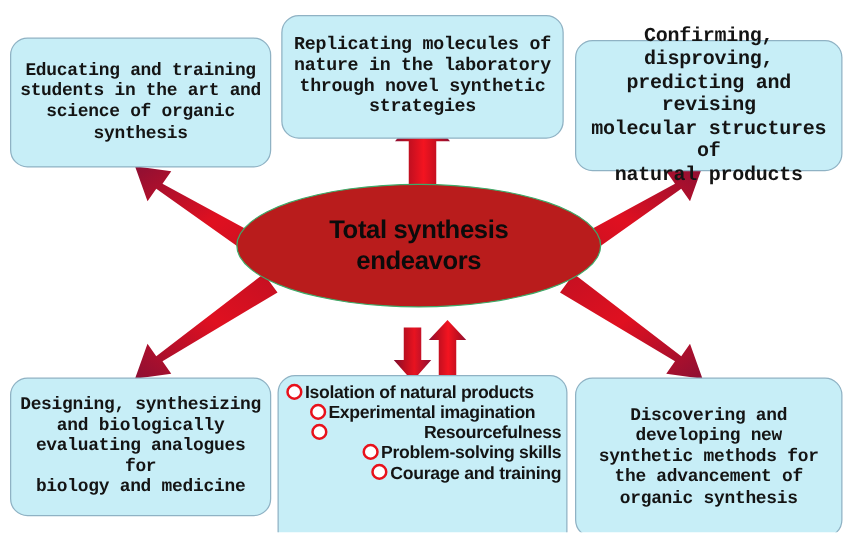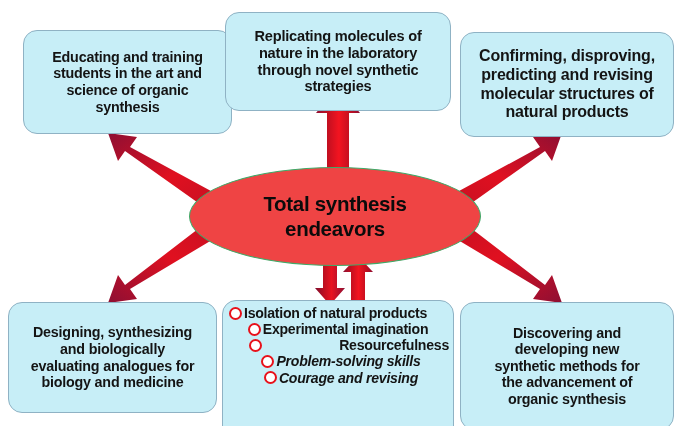--- a/index.html
+++ b/index.html
@@ -36,40 +36,41 @@
     font-weight: bold;
     line-height: 1.16;
     letter-spacing: -0.2px;
     z-index: 3;
   }
   .node .txt {
     display: block;
     width: 100%;
     padding: 0 6px;
     white-space: pre-line;
+    font-family: Liberation Mono, monospace;
   }
 
   
-  #node-tl { left: 23px;   top: 30px;  width: 209px; height: 104px; font-size: 14.3px; }
+  #node-tl { left: 8px;   top: 30px;  width: 209px; height: 104px; font-size: 14.3px; }
   #node-tc { left: 225px; top: 12px;  width: 226px; height: 99px;  font-size: 14.6px; }
   #node-tr { left: 460px; top: 32px;  width: 214px; height: 105px; font-size: 16px; }
   #node-bl { left: 8px;   top: 302px; width: 209px; height: 111px; font-size: 14.3px; }
   #node-bc { left: 222px; top: 300px; width: 232px; height: 154px; font-size: 14.1px;
              align-items: flex-start; }
   #node-br { left: 460px; top: 302px; width: 214px; height: 128px; font-size: 14.3px; }
 
   
   #ellipse {
     position: absolute;
     left: 189px;
-    top: 167px;
+    top: 147px;
     width: 292px;
     height: 99px;
     box-sizing: border-box;
-    background: #ef4444;
+    background: #b91c1c;
     border: 1.5px solid #3eaa68;
     border-radius: 50%;
     display: flex;
     align-items: center;
     justify-content: center;
     text-align: center;
     z-index: 3;
   }
   #ellipse .txt {
     font-size: 20.5px;
@@ -93,21 +94,21 @@
     font-weight: bold;
     color: #141414;
     line-height: 1.04;
     margin-bottom: 1.5px;
     letter-spacing: -0.25px;
     white-space: nowrap;
   }
   .bullet-list li.ind-0 { justify-content: flex-start; padding-left: 2px; }
   .bullet-list li.ind-1 { justify-content: center; }
   .bullet-list li.ind-2 { justify-content: space-between; padding-left: 22px; }
-  .bullet-list li.ind-3 { justify-content: center; padding-left: 6px; font-style: italic; }
+  .bullet-list li.ind-3 { justify-content: flex-end; padding-left: 6px; }
   .bullet-dot {
     flex: 0 0 auto;
     width: 9px;
     height: 9px;
     border: 2px solid #e8111b;
     border-radius: 50%;
     background: #ffffff;
     margin-right: 2px;
   }
 </style>
@@ -228,21 +229,21 @@
         <li class="ind-2">
           <span class="bullet-dot"></span>
           <span>Resourcefulness</span>
         </li>
         <li class="ind-3">
           <span class="bullet-dot"></span>
           <span>Problem-solving skills</span>
         </li>
         <li class="ind-3">
           <span class="bullet-dot"></span>
-          <span>Courage and revising</span>
+          <span>Courage and training</span>
         </li>
       </ul>
   </div>
 
   <div class="node" id="node-br">
     <span class="txt">Discovering and
 developing new
 synthetic methods for
 the advancement of
 organic synthesis</span>

